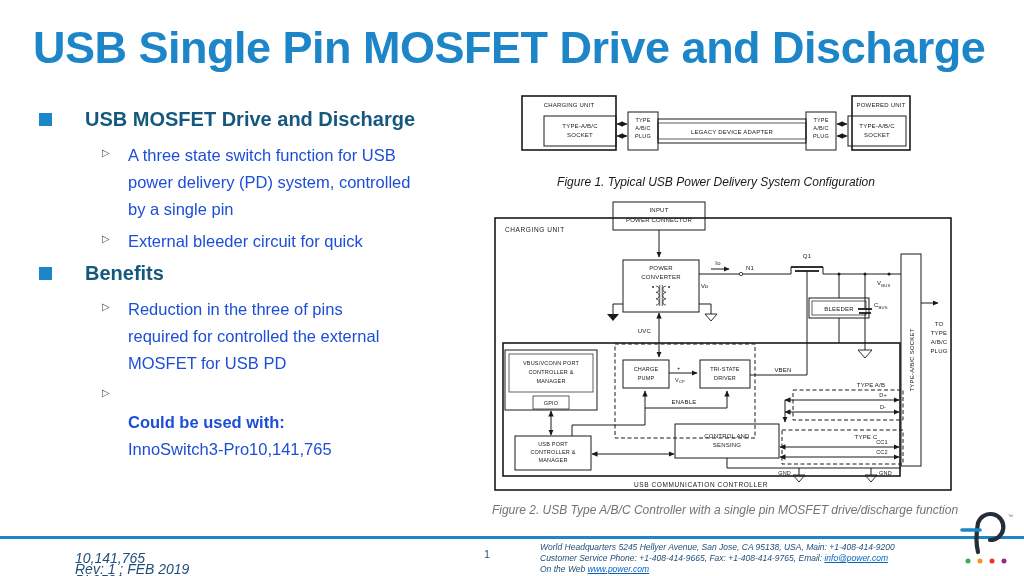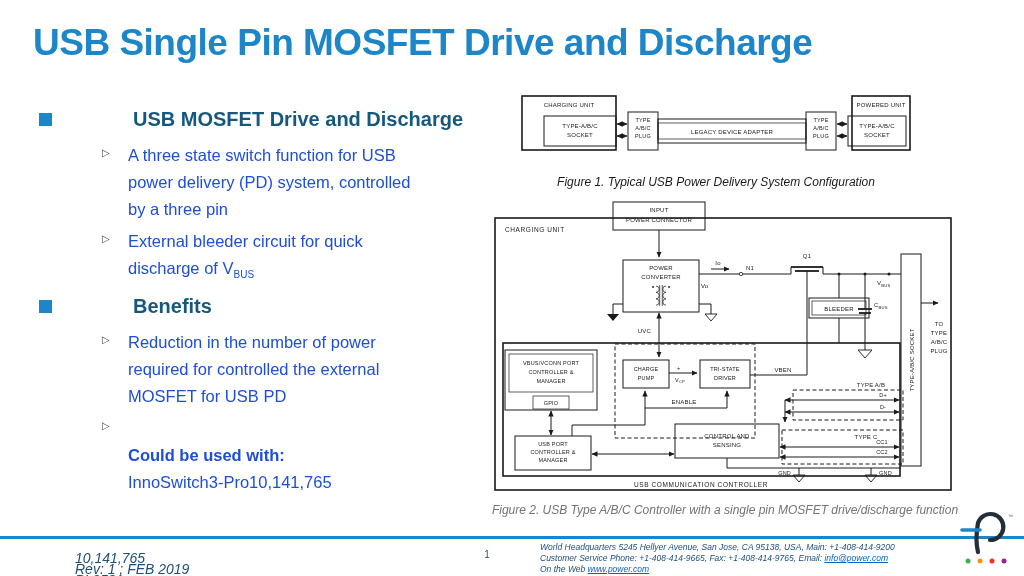--- a/index.html
+++ b/index.html
@@ -2,26 +2,26 @@
 <html><head>
 <meta charset="utf-8">
 <style>
   html,body { margin:0; padding:0; }
   body {
     width:1024px; height:576px; background:#ffffff; position:relative;
     overflow:hidden; font-family:"Liberation Sans", sans-serif;
   }
   .title {
     position:absolute; left:33px; top:22px; margin:0;
-    font-size:37px; font-weight:bold; color:#1c86c8;
+    font-size:45px; font-weight:bold; color:#1c86c8;
     letter-spacing:-0.5px; white-space:nowrap;
   }
   
   .content { position:absolute; left:36px; top:106px; width:450px; }
-  .sec-head { display:flex; align-items:flex-start; margin:0 0 9px 0;gap:48px; }
+  .sec-head { display:flex; align-items:flex-start; margin:0 0 9px 0; }
   .sq { width:13px; height:13px; background:#1c86c8; margin:7px 0 0 3px; flex:none; }
   .head-txt { font-size:20px; font-weight:bold; color:#15587e; margin-left:33px; line-height:27px; }
   .sub { display:flex; margin:0 0 5px 66px; }
   .tri { font-size:10px; color:#4a4a4a; margin-top:5px; width:14px; flex:none; }
   .sub-lines { margin-left:12px; font-size:16.5px; color:#1d4ed8; line-height:27px; }
   .sub-lines .bold { font-weight:bold;margin-top:27px; }
   .sub-lines sub { font-size:10px; }
   
   .fig1 { position:absolute; left:516px; top:92px; }
   .cap1 { position:absolute; left:516px; top:175px; width:400px; text-align:center;
@@ -62,38 +62,37 @@
   <div class="content">
     <div class="sec-head">
       <span class="sq"></span>
       <span class="head-txt">USB MOSFET Drive and Discharge</span>
     </div>
     <div class="sub">
       <span class="tri">▷</span>
       <div class="sub-lines">
         <div>A three state switch function for USB</div>
         <div>power delivery (PD) system, controlled</div>
-        <div>by a three pin</div>
+        <div>by a single pin</div>
       </div>
     </div>
     <div class="sub">
       <span class="tri">▷</span>
       <div class="sub-lines">
         <div>External bleeder circuit for quick</div>
-        <div><span>discharge of V</span><sub>BUS</sub></div>
       </div>
     </div>
     <div class="sec-head">
       <span class="sq"></span>
       <span class="head-txt">Benefits</span>
     </div>
     <div class="sub">
       <span class="tri">▷</span>
       <div class="sub-lines">
-        <div>Reduction in the number of power</div>
+        <div>Reduction in the three of pins</div>
         <div>required for controlled the external</div>
         <div>MOSFET for USB PD</div>
       </div>
     </div>
     <div class="sub">
       <span class="tri">▷</span>
       <div class="sub-lines">
         <div class="bold">Could be used with:</div>
         <div>InnoSwitch3-Pro10,141,765</div>
       </div>

